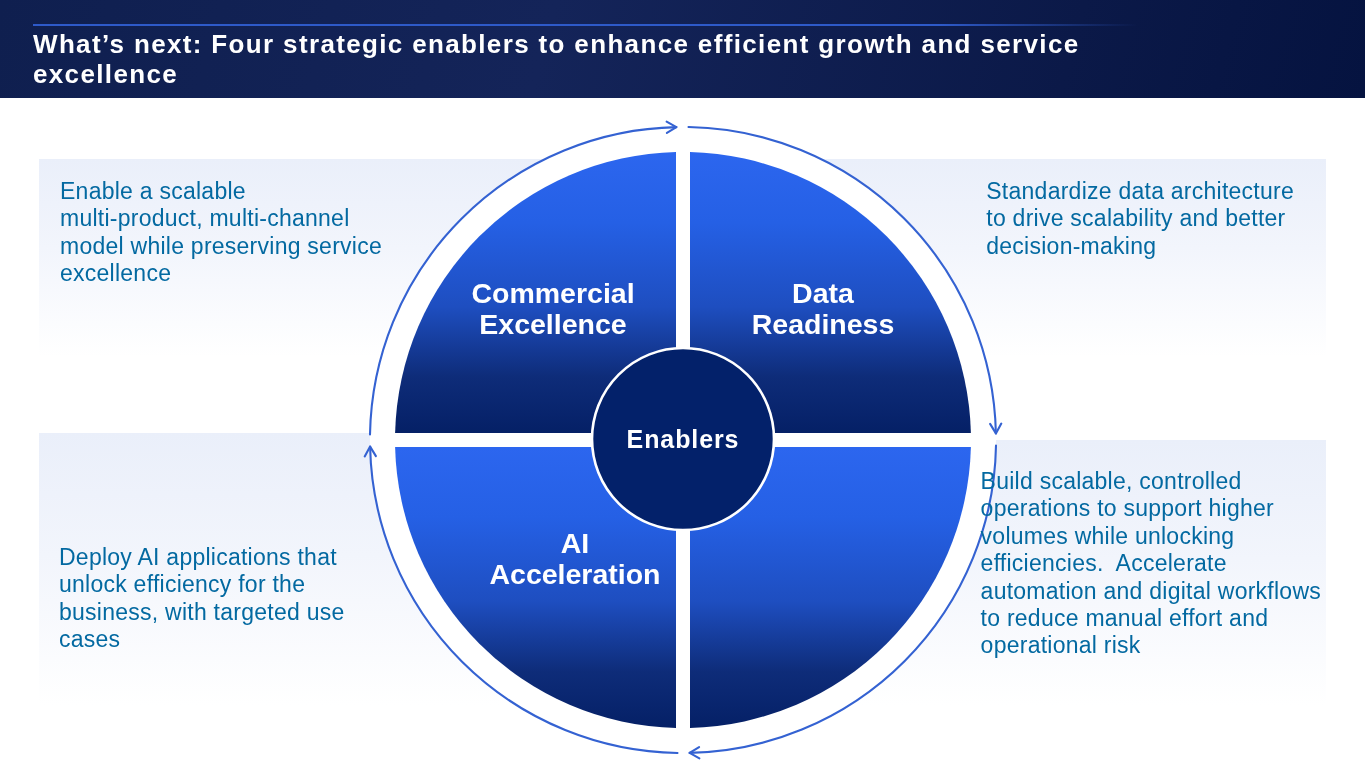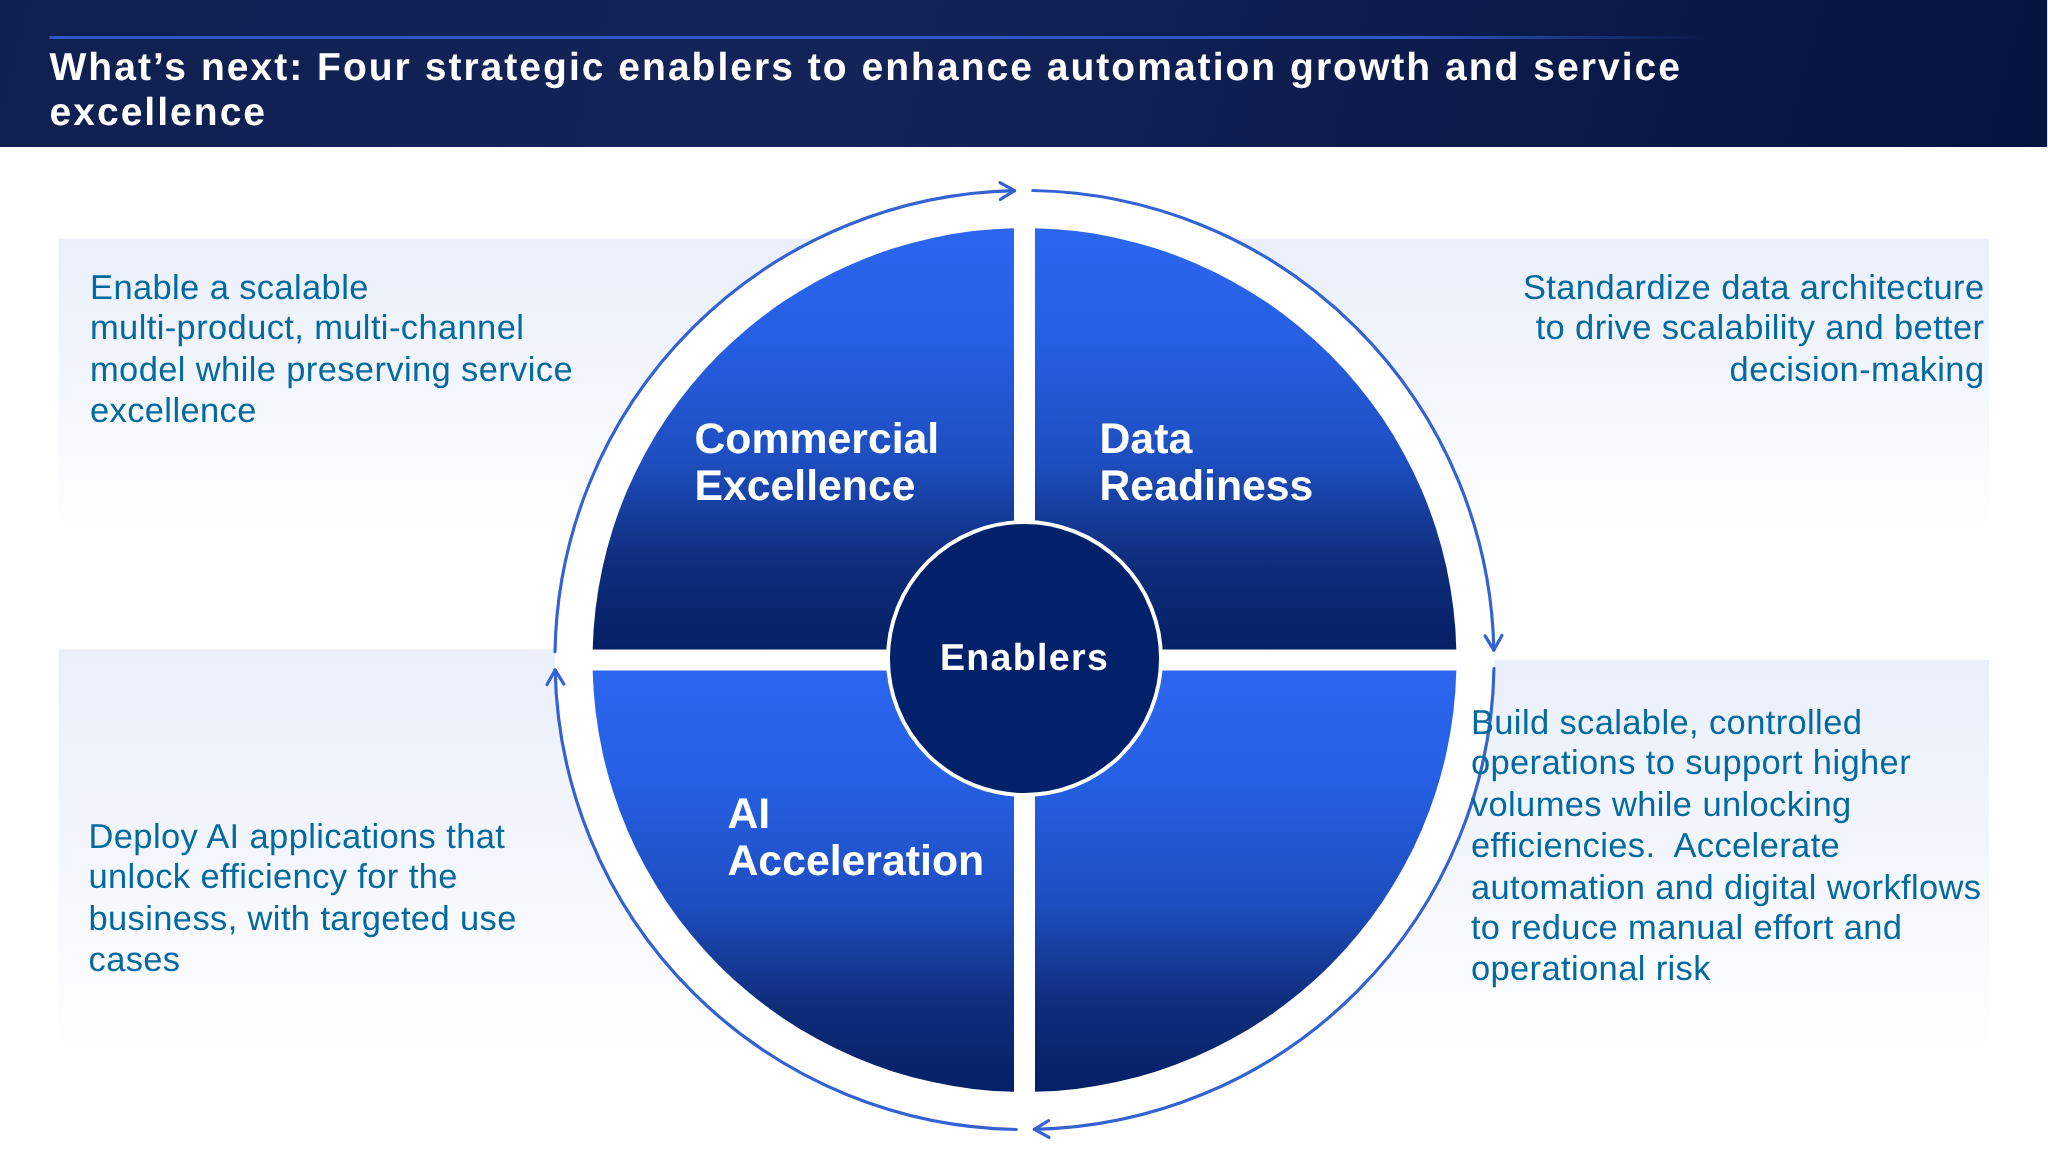--- a/index.html
+++ b/index.html
@@ -36,48 +36,48 @@
   .band-bottom-right {
     left: 683px; top: 440px; width: 643px; height: 265px;
     background: linear-gradient(180deg, #eaeffa 0%, #f2f5fc 45%, #ffffff 100%);
   }
   
   .desc {
     position: absolute; color: #0369a1; font-size: 23px; line-height: 27.4px;
     letter-spacing: 0.25px; white-space: pre-wrap;
   }
   .desc-tl { left: 60px; top: 178px; text-align: left; }
-  .desc-tr { right: 42px; top: 178px; text-align: right; }
+  .desc-tr { right: 71px; top: 178px; text-align: left; }
   .desc-bl { left: 59px; top: 544px; text-align: left; }
   .desc-br { right: 44px; top: 468px; text-align: left; }
   
   .diagram-svg { position: absolute; left: 0; top: 0; width: 1365px; height: 768px; }
   .quad-label {
     position: absolute; transform: translate(-50%, -50%);
     color: #ffffff; font-size: 28.5px; font-weight: bold; line-height: 31px;
-    width: 180px;
+    text-align: center; width: 180px;
   }
   .quad-label-tl { left: 553px; top: 309px; }
   .quad-label-tr { left: 823px; top: 309px; }
   .quad-label-bl { left: 557px; top: 559px; margin-left: 18px; }
   .quad-label-br { left: 816px; top: 559px; }
   .center-label {
     position: absolute; left: 683px; top: 439px; transform: translate(-50%, -50%);
     color: #ffffff; font-size: 25px; font-weight: bold; letter-spacing: 0.9px;
     text-align: center;
   }
 </style>
 </head>
 <body>
 
 <div class="slide">
 
   <div class="title-bar">
     <div class="title-rule"></div>
-    <h1 class="slide-title">What’s next: Four strategic enablers to enhance automation growth and service excellence</h1>
+    <h1 class="slide-title">What’s next: Four strategic enablers to enhance efficient growth and service excellence</h1>
   </div>
 
   <div class="band band-top"></div>
   <div class="band band-bottom-left"></div>
   <div class="band band-bottom-right"></div>
 
   <svg class="diagram-svg" viewBox="0 0 1365 768">
     <defs>
       <linearGradient id="gradQuad" x1="0" y1="0" x2="0" y2="1">
         <stop offset="0" stop-color="#2c66ef"></stop>

